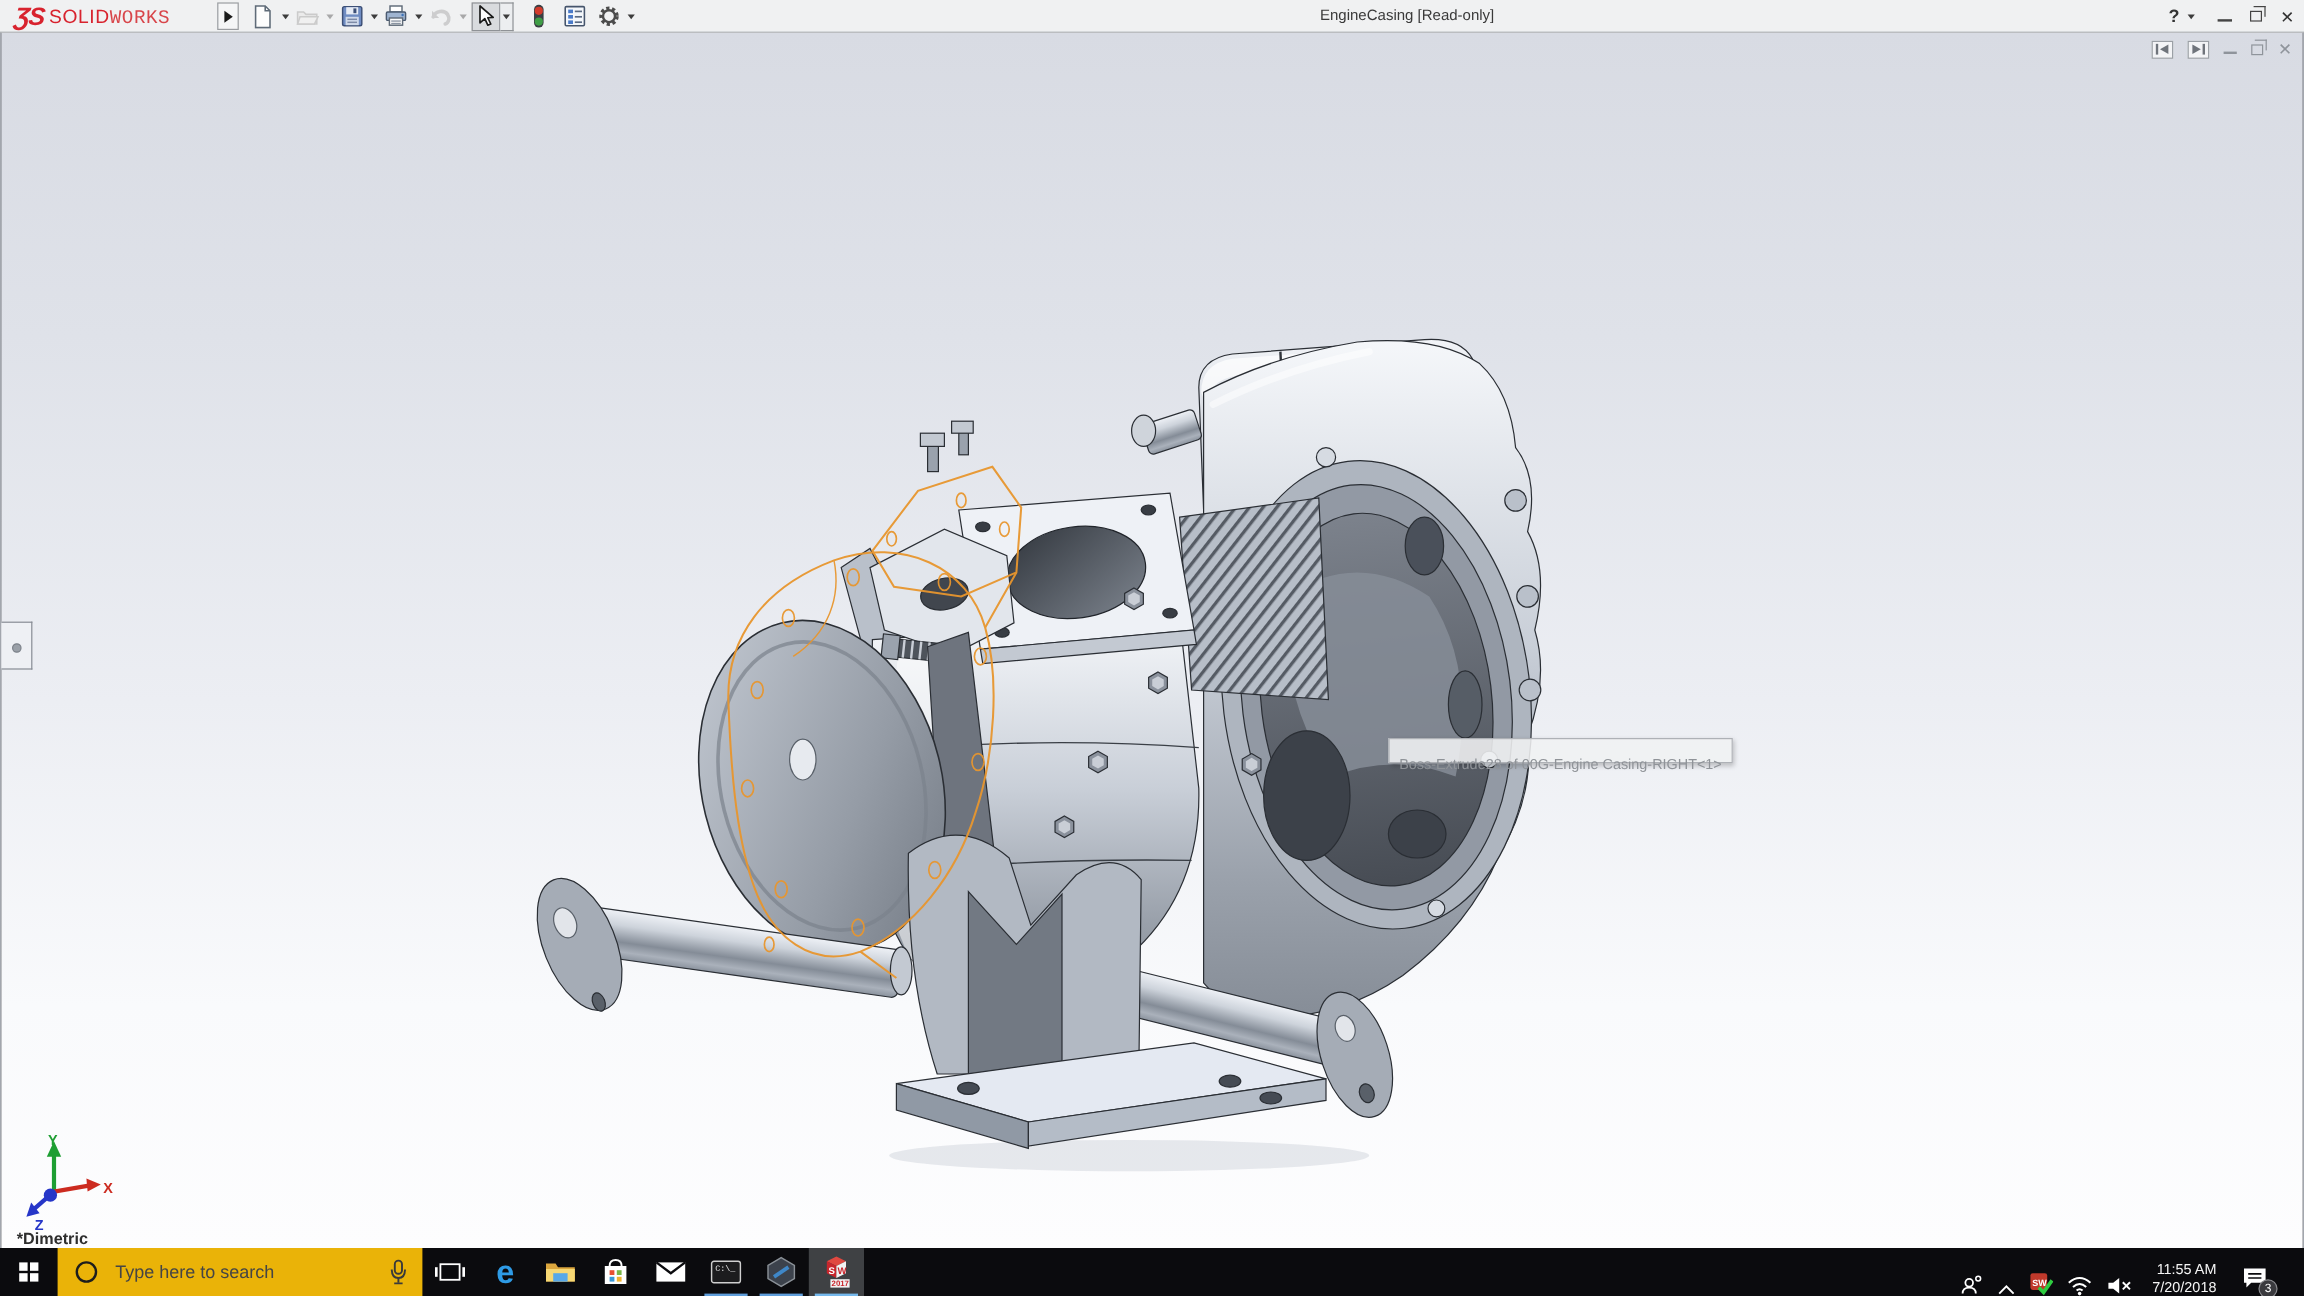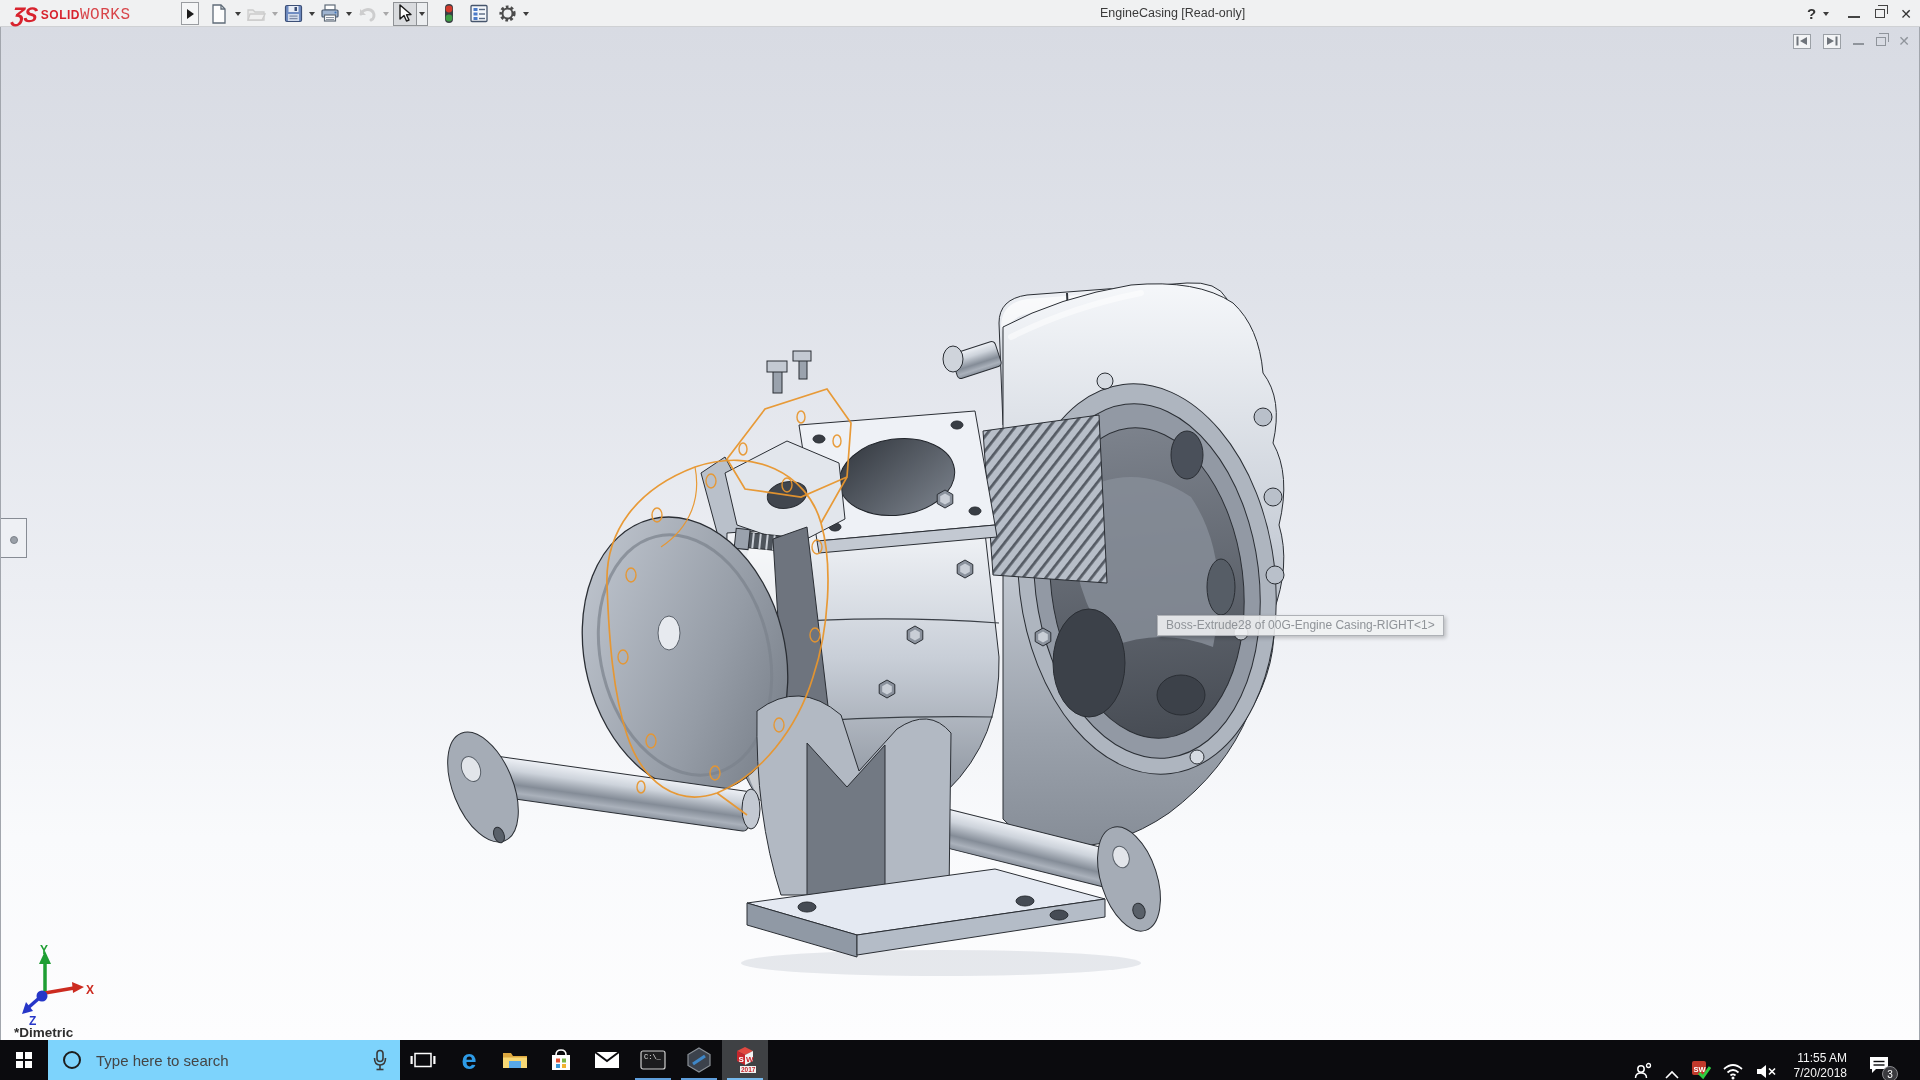--- a/index.html
+++ b/index.html
@@ -6,21 +6,21 @@
   html,body { width:1920px; height:1080px; overflow:hidden; background:#000;
               font-family:"Liberation Sans", sans-serif; }
   .app { position:relative; width:1920px; height:1080px; }
 
   
   .titlebar { position:absolute; left:0; top:0; width:1920px; height:27px;
               background:#f0f1f2; border-bottom:1px solid #cfd1d4; z-index:30; }
   .logo { position:absolute; left:12px; top:3px; display:flex; align-items:center; }
   .logo .mark { color:#d8232e; font-size:21px; font-weight:700; font-style:italic;
                 letter-spacing:-1px; transform:skewX(-6deg); margin-right:4px; }
-  .logo .solid { color:#d8232e; font-size:12px; font-weight:700; letter-spacing:.5px; }
+  .logo .solid { color:#d8232e; font-size:16px; font-weight:400; letter-spacing:.5px; }
   .logo .works { color:#d8454a; font-size:16px; font-weight:400; letter-spacing:.5px;font-family:Liberation Mono, monospace; }
   .flyout-btn { position:absolute; left:181px; top:2px; width:18px; height:23px;
                 border:1px solid #9a9da1; background:#f5f6f7; display:flex;
                 align-items:center; justify-content:center; }
   .flyout-btn .tri { width:0; height:0; border-left:7px solid #1b1b1b;
                      border-top:5px solid transparent; border-bottom:5px solid transparent; }
   .tools { position:absolute; left:208px; top:2px; height:23px; display:flex; align-items:center; }
   .tool { display:flex; align-items:center; margin-right:3px; }
   .tool .ico { width:22px; height:22px; display:flex; align-items:center; justify-content:center; }
   .tool.disabled { opacity:.4; filter:grayscale(.8); }
@@ -53,35 +53,35 @@
 
   
   .viewport { position:absolute; left:0; top:27px; width:1920px; height:1013px;
               background:linear-gradient(180deg,#d8dbe3 0%,#dfe2e9 25%,#eceef3 55%,#f9fafc 80%,#fdfdfe 100%);
               border-left:1px solid #a2a6ad; border-right:1px solid #a2a6ad; overflow:hidden; }
   .panel-handle { position:absolute; left:0; top:491px; width:26px; height:40px;
                   background:#eef0f4; border:1px solid #878c94; border-left:none; }
   .panel-handle::after { content:""; position:absolute; left:9px; top:17px; width:6px; height:6px;
                          border-radius:50%; background:#9aa0a8; border:1px solid #7c828a; }
   .model-svg { position:absolute; left:0; top:0; width:1920px; height:1013px; }
-  .tooltip { position:absolute; left:1156px; top:588px; height:21px; padding:2px 8px 0 8px;
+  .tooltip { position:absolute; left:1156px; top:588px; height:21px; padding:14px 8px 0 8px;
              background:rgba(240,241,243,.88); border:1px solid #aeb1b6;
              box-shadow:2px 2px 4px rgba(0,0,0,.22); font-size:12px; color:#8f9398;
              white-space:nowrap; }
   .triad { position:absolute; left:10px; top:916px; }
   .viewlabel { position:absolute; left:13px; top:998px; font-size:13.5px; font-weight:700;
                color:#2e2e2e; }
 
   
   .taskbar { position:absolute; left:0; bottom:0; width:1920px; height:40px; background:#0b0b0e;
              display:flex; align-items:stretch; z-index:40; }
   .startbtn { width:48px; display:flex; align-items:center; justify-content:center; }
   .winlogo { display:grid; grid-template-columns:7px 7px; grid-template-rows:7px 7px; gap:1.5px; }
   .winlogo div { background:#fff; }
-  .searchbox { width:352px; background:#7dd3fc; display:flex; align-items:center; }
+  .searchbox { width:304px; background:#eab308; display:flex; align-items:center; }
   .cortana-ring { width:18px; height:18px; border:2.5px solid #1d1d1d; border-radius:50%;
                   margin-left:15px; }
   .search-text { margin-left:15px; font-size:15px; color:#454545; flex:1; }
   .mic { margin-right:12px; }
   .tb-app { width:46px; position:relative; display:flex; align-items:center; justify-content:center; }
   .tb-app.active { background:#3f4144; }
   .tb-app .indicator { position:absolute; bottom:0; left:5px; width:36px; height:2.5px;
                        background:#5f9edb; }
   .tb-app.active .indicator { background:#76b9ed; }
   .edge-e { font-size:27px; font-weight:700; color:#2e9be6; line-height:1; }

